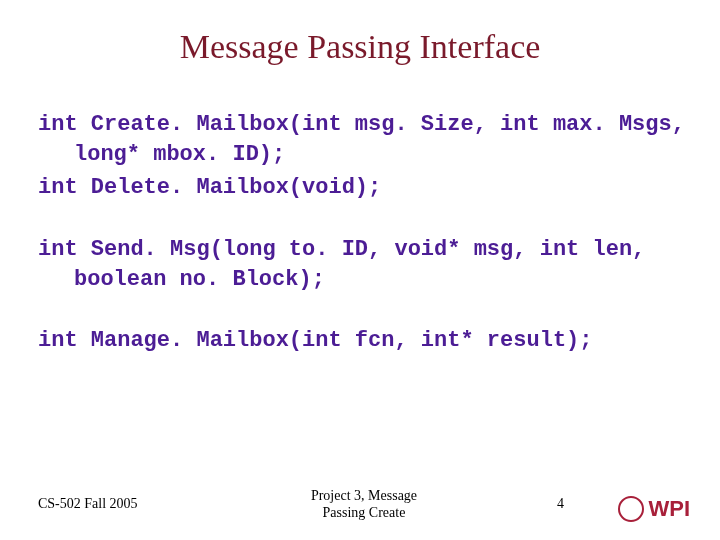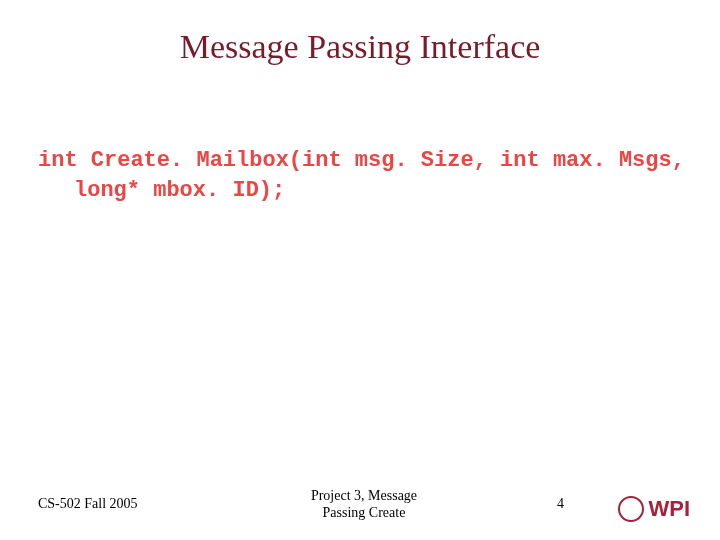--- a/index.html
+++ b/index.html
@@ -30,22 +30,21 @@
   }
   .body {
     position: absolute;
     top: 110px;
     left: 38px;
     right: 30px;
     font-family: "Courier New", Courier, monospace;
     font-weight: bold;
     font-size: 22px;
     line-height: 1.35;
-    color: #ef4444;
-    margin-top: 36px;
+    color: #4c1d95;
   }
   .body p {
     margin: 0 0 4px 0;
     text-indent: -36px;
     padding-left: 36px;
   }
   .gap {
     height: 28px;
   }
   .footer {
@@ -108,22 +107,25 @@
 </style>
 </head>
 <body>
 
 <div class="slide">
 
   <div class="title">Message Passing Interface</div>
 
   <div class="body">
     <p>int Create. Mailbox(int msg. Size, int max. Msgs, long* mbox. ID);</p>
+    <p>int Delete. Mailbox(void);</p>
     <div class="gap"></div>
+    <p>int Send. Msg(long to. ID, void* msg, int len, boolean no. Block);</p>
     <div class="gap"></div>
+    <p>int Manage. Mailbox(int fcn, int* result);</p>
   </div>
 
   <div class="footer">
     <div class="footer-left">CS-502 Fall 2005</div>
     <div class="footer-center">
       <span>Project 3, Message</span><br>
       <span>Passing Create</span>
     </div>
     <div class="footer-pagenum">4</div>
     <div class="logo">

